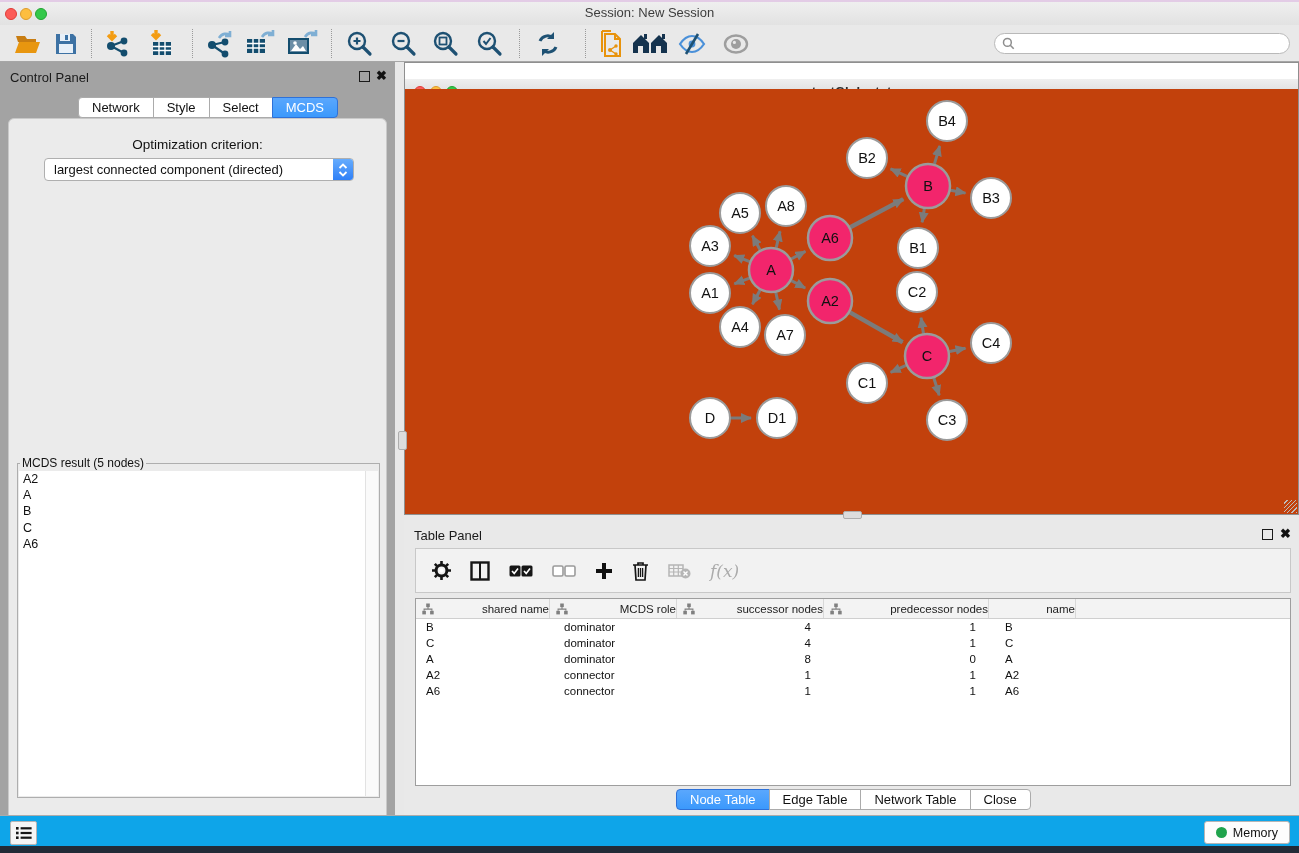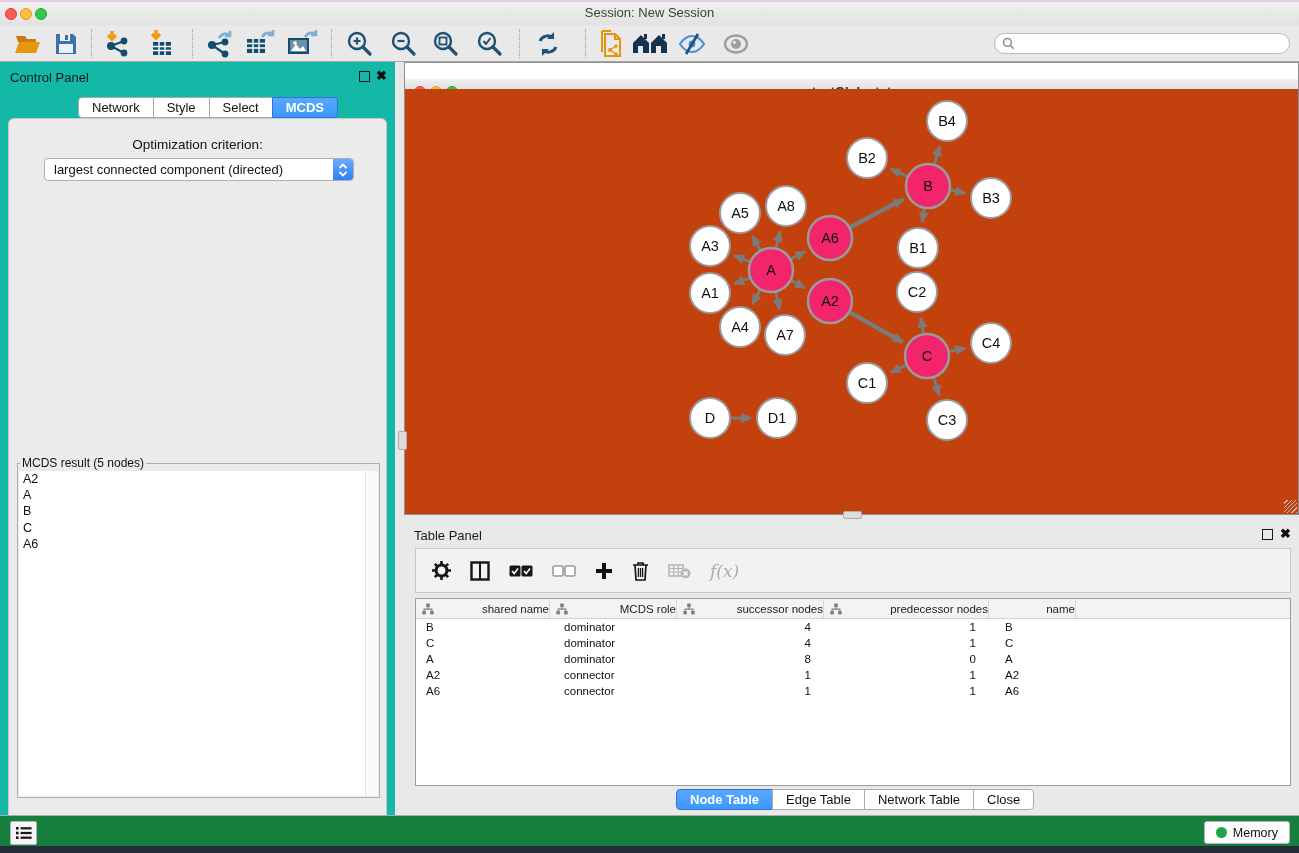--- a/index.html
+++ b/index.html
@@ -22,32 +22,32 @@
   
   .toolbar { position:absolute; left:0; top:25px; width:1299px; height:37px;
     background:#E9E9E9; border-bottom:1px solid #A6A6A6; }
   .tbtn { position:absolute; top:3px; width:32px; height:32px; display:flex; align-items:center; justify-content:center; }
   .tsep { position:absolute; top:4px; height:29px; border-left:1px dotted #9A9A9A; }
   .search-wrap { position:absolute; right:9px; top:8px; width:296px; height:21px; background:#fff;
     border:1px solid #B9B9B9; border-radius:11px; display:flex; align-items:center; padding-left:7px; }
   .search-wrap input { border:none; outline:none; background:transparent; flex:1; font-size:12px; height:17px; padding-left:4px; }
 
   
-  .control-panel { position:absolute; left:0; top:62px; width:395px; height:753px; background:#14b8a6; }
+  .control-panel { position:absolute; left:0; top:62px; width:395px; height:753px; background:#a3a3a3; }
   .panel-head { position:absolute; left:0; top:0; width:100%; height:28px; }
   .panel-head .ptitle { position:absolute; left:10px; top:8px; font-size:13px; color:#1a1a1a; }
   .float-ic { position:absolute; top:9px; width:11px; height:11px; border:1.5px solid #1a1a1a; background:transparent; }
   .close-ic { position:absolute; top:5px; font-size:13px; font-weight:bold; color:#111; line-height:18px; }
 
   .seg-row { position:absolute; display:flex; }
   .seg-tab { height:21px; line-height:19px; padding:0 13px; font-size:13px; color:#111; background:#fff;
     border:1px solid #ABABAB; margin-left:-1px; text-align:center; }
   .seg-tab:first-child { border-radius:4px 0 0 4px; margin-left:0; }
   .seg-tab:last-child { border-radius:0 4px 4px 0; }
-  .seg-tab.selected { background:linear-gradient(#5AA7FD,#2E84F8); border-color:#2E71D8; color:#fff;font-weight:bold; }
+  .seg-tab.selected { background:linear-gradient(#5AA7FD,#2E84F8); border-color:#2E71D8; color:#fff; }
 
   .cp-content { position:absolute; left:8px; top:56px; width:379px; height:745px; background:#EBEBEB;
     border:1px solid #C9C9C9; border-radius:6px; }
   .opt-label { position:absolute; left:0; right:0; top:18px; text-align:center; font-size:13.5px; color:#111; }
   .dropdown { position:absolute; left:35px; top:39px; width:310px; height:23px; background:#fff;
     border:1px solid #AFAFAF; border-radius:4px; }
   .dropdown .dval { position:absolute; left:9px; top:3px; font-size:13px; color:#111;text-align:center; }
   .dropdown .stepper { position:absolute; right:0px; top:0px; width:20px; height:21px;
     background:linear-gradient(#66ACFD,#2F80F7); border-radius:0 3px 3px 0; display:flex; align-items:center; justify-content:center; }
   .btn-row { position:absolute; left:0; right:0; top:73px; display:flex; justify-content:center; gap:15px; }
@@ -86,21 +86,21 @@
   .th .hier { position:absolute; left:6px; top:4px; }
   .th.fill { flex:1; border-right:none; }
   .trow { display:flex; height:16px; align-items:center; }
   .td { font-size:11.5px; color:#111; height:16px; line-height:16px; overflow:hidden; }
   .td.a-left0 { padding-left:10px; }
   .td.a-left1 { padding-left:14px; }
   .td.a-right { text-align:right; padding-right:13px; }
   .td.a-left4 { padding-left:16px; }
 
   
-  .statusbar { position:absolute; left:0; top:815px; width:1299px; height:31px; background:#15803d; border-top:1px solid #ABABAB; }
+  .statusbar { position:absolute; left:0; top:815px; width:1299px; height:31px; background:#0ea5e9; border-top:1px solid #ABABAB; }
   .list-btn { position:absolute; left:10px; top:5px; width:27px; height:24px; background:#F5F5F5; border:1px solid #B5B5B5; border-radius:2px;
     display:flex; align-items:center; justify-content:center; }
   .memory-btn { position:absolute; right:9px; top:5px; height:23px; background:#FDFDFD; border:1px solid #B5B5B5; border-radius:3px;
     display:flex; align-items:center; gap:6px; padding:0 11px; font-size:12.5px; color:#111; }
   .memory-dot { width:11px; height:11px; border-radius:50%; background:#1FA34C; }
 
   svg.ic { display:block; }
 </style>
 </head>
 <body>

